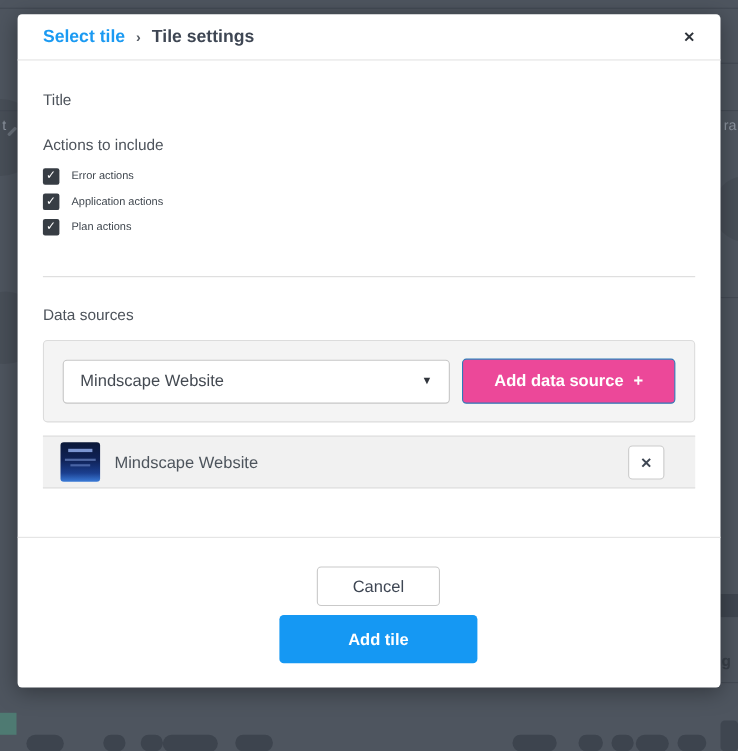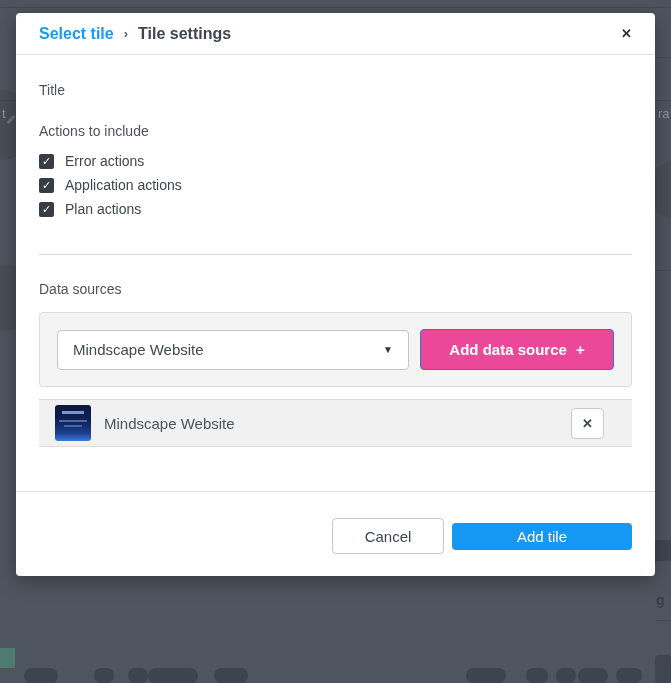--- a/index.html
+++ b/index.html
@@ -50,21 +50,21 @@
     padding: 0 14px; font-size: 15px; color: #434951;
     font-family: "Liberation Sans", sans-serif; outline: none;
   }
   .checks { margin-top: 14px; }
   .check-row { display: flex; align-items: center; margin-bottom: 8px; cursor: pointer; }
   .checkbox {
     width: 15px; height: 15px; background: #373d44; border-radius: 2px;
     color: #ffffff; font-size: 11px; line-height: 15px; text-align: center;
     flex: 0 0 auto;
   }
-  .check-label { margin-left: 11px; font-size: 14px; color: #3f464e; }
+  .check-label { margin-left: 11px; font-size: 10px; color: #3f464e; }
   .divider { margin-top: 37px; border-top: 1px solid #dcdcdc; }
   .ds-panel {
     margin-top: 15px; height: 75px;
     background: #f4f4f4; border: 1px solid #dcdcdc; border-radius: 4px;
     display: flex; align-items: center; justify-content: space-between;
     padding: 0 17px;
   }
   .ds-select {
     width: 352px; height: 40px; background: #ffffff;
     border: 1px solid #c6c6c6; border-radius: 4px;
@@ -100,32 +100,32 @@
   .btn-remove {
     margin-left: auto; width: 33px; height: 31px;
     background: #ffffff; border: 1px solid #cbcbcb; border-radius: 4px;
     color: #3e4653; font-size: 13px; font-weight: 700;
     display: flex; align-items: center; justify-content: center;
     cursor: pointer;
   }
   .footer-divider { margin-top: 44px; border-top: 1px solid #e3e3e3; }
   .modal-footer {
     display: flex; justify-content: flex-end; align-items: center;
-    gap: 8px; padding: 26px 23px 22px 40px;
+    gap: 8px; padding: 26px 23px 22px 40px; flex-direction: column;
   }
   .btn-cancel {
     width: 112px; height: 36px;
     background: #ffffff; border: 1px solid #c9c9c9; border-radius: 4px;
     color: #3e4653; font-size: 15px; cursor: pointer;
     font-family: "Liberation Sans", sans-serif;
   }
   .btn-submit {
-    width: 180px; height: 27px;
+    width: 180px; height: 44px;
     background: #1598f3; border: none; border-radius: 4px;
-    color: #ffffff; font-size: 15px; font-weight: 400; cursor: pointer;
+    color: #ffffff; font-size: 15px; font-weight: 700; cursor: pointer;
     font-family: "Liberation Sans", sans-serif;
   }
 </style>
 </head>
 <body>
 
 <div class="bg-el bg-line" style="left:0; top:7px; width:671px;"></div>
 <div class="bg-el bg-circle" style="left:-34px; top:90px; width:70px; height:70px;"></div>
 <div class="bg-el bg-circle" style="left:-28px; top:265px; width:66px; height:66px;"></div>
 <div class="bg-el bg-text" style="left:2px; top:106px;">t</div>

